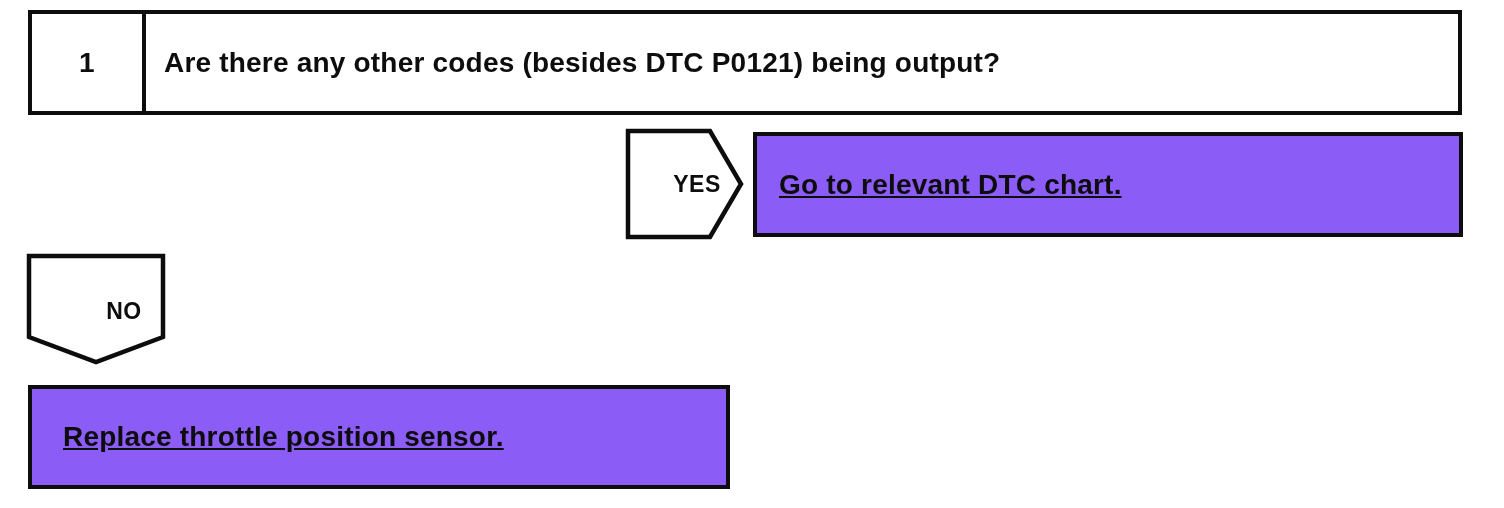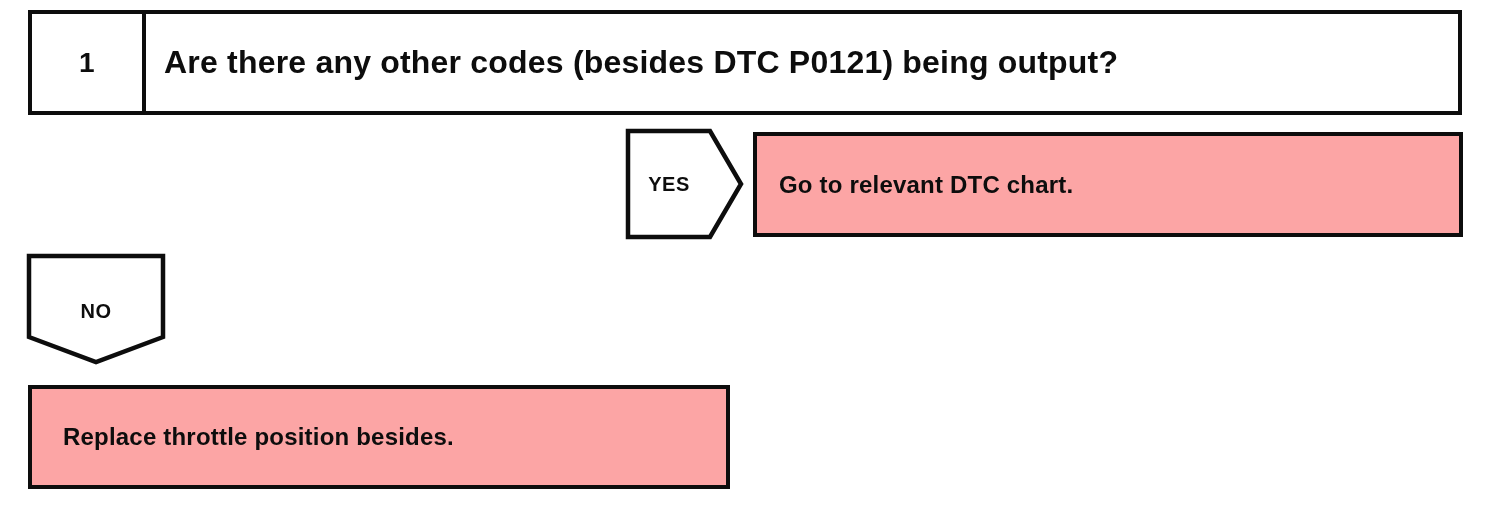--- a/index.html
+++ b/index.html
@@ -39,41 +39,42 @@
     display: flex;
     align-items: center;
     justify-content: center;
     font-size: 28px;
   }
   .step-q {
     flex: 1;
     display: flex;
     align-items: center;
     padding-left: 18px;
-    font-size: 32px;
+    font-size: 28px;
     white-space: nowrap;
   }
   
   .connector {
     position: absolute;
   }
   .connector svg {
     position: absolute;
     left: 0;
     top: 0;
     display: block;
   }
   .connector .pent-label {
     position: absolute;
     display: flex;
     align-items: center;
     justify-content: center;
-    font-size: 20px;
+    font-size: 23px;
     font-weight: bold;
     letter-spacing: 0.5px;
+    margin-left: 28px;
   }
   .yes-connector {
     left: 625px;
     top: 128px;
     width: 120px;
     height: 112px;
   }
   .yes-connector .pent-label {
     left: 0;
     top: 0;
@@ -90,25 +91,26 @@
     left: 0;
     top: 16px;
     width: 140px;
     height: 85px;
   }
   
   .action-box {
     position: absolute;
     border: 4px solid #0d0d0d;
     box-sizing: border-box;
-    background: #fca5a5;
+    background: #8b5cf6;
     display: flex;
     align-items: center;
-    font-size: 24px;
+    font-size: 28px;
     white-space: nowrap;
+    text-decoration: underline;
   }
   .yes-action {
     left: 753px;
     top: 132px;
     width: 710px;
     height: 105px;
     padding-left: 22px;
   }
   .no-action {
     left: 28px;
@@ -137,15 +139,15 @@
 
   <div class="action-box yes-action bold-text">Go to relevant DTC chart.</div>
 
   <div class="connector no-connector">
     <svg width="140" height="112" viewBox="0 0 140 112">
       <polygon points="3,3 137,3 137,84 70,109 3,84" fill="#ffffff" stroke="#0d0d0d" stroke-width="4.5" stroke-linejoin="miter"></polygon>
     </svg>
     <span class="pent-label">NO</span>
   </div>
 
-  <div class="action-box no-action bold-text">Replace throttle position besides.</div>
+  <div class="action-box no-action bold-text">Replace throttle position sensor.</div>
 
 </div>
 
 </body></html>

